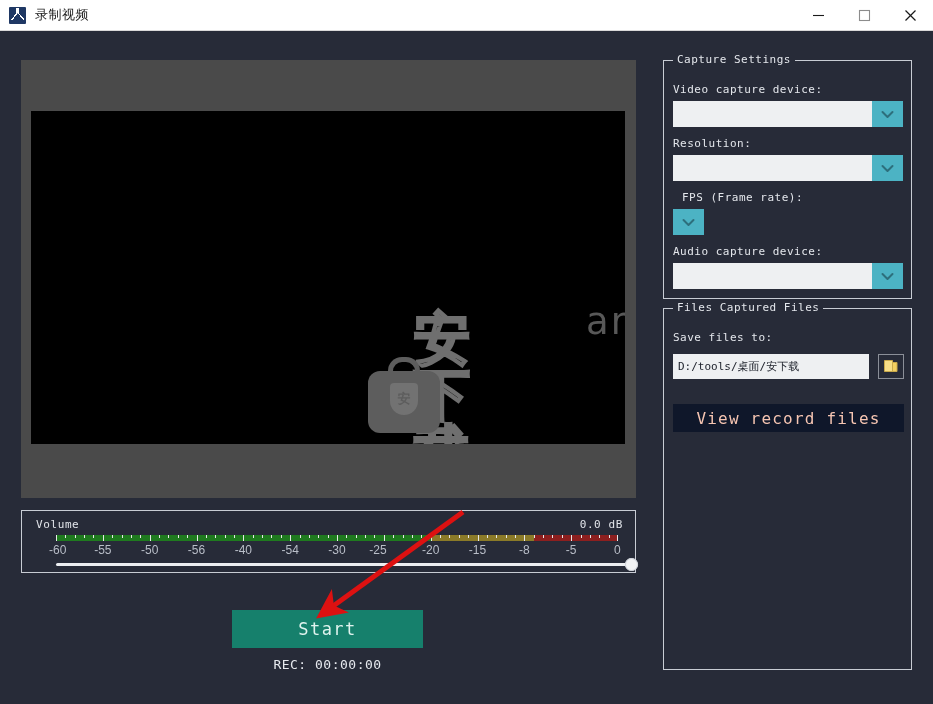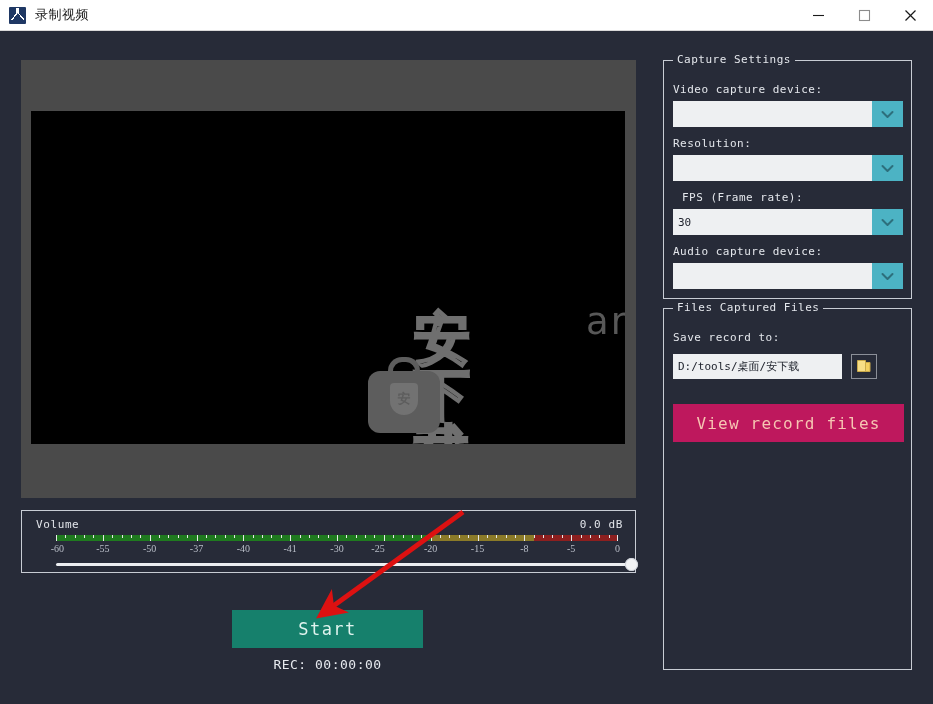--- a/index.html
+++ b/index.html
@@ -205,22 +205,22 @@
   }
   .meter .tick.major { height: 6px; }
   .scale-labels {
     position: absolute;
     left: 34px; top: 32px;
     width: 562px; height: 12px;
   }
   .scale-labels span {
     position: absolute;
     top: 0;
-    font-family: Liberation Serif, serif;
-    font-size: 10px;
+    font-family: Liberation Sans, sans-serif;
+    font-size: 12px;
     color: #b9bec8;
     transform: translateX(-50%);
     white-space: nowrap;
   }
   .vol-slider {
     position: absolute;
     left: 34px; top: 47px;
     width: 582px; height: 14px;
   }
   .vol-slider .track {
@@ -323,21 +323,21 @@
   .combo .arrow svg { display: block; }
 
   .path-row {
     position: absolute;
     left: 9px; top: 45px;
     width: 231px; height: 25px;
     display: flex;
     align-items: center;
   }
   .path-input {
-    width: 169px; height: 25px;
+    width: 196px; height: 25px;
     background: #eef0f2;
     border: none;
     outline: none;
     font-family: "DejaVu Sans Mono", "Liberation Mono", monospace;
     font-size: 11px;
     color: #20242e;
     padding: 0 5px;
     box-sizing: border-box;
   }
   .browse-btn {
@@ -349,22 +349,22 @@
     display: flex;
     align-items: center;
     justify-content: center;
     cursor: default;
     padding: 0;
   }
   .folder-ico { display: block; }
   .view-btn {
     position: absolute;
     left: 9px; top: 95px;
-    width: 231px; height: 38px;
-    background: #be185d;
+    width: 231px; height: 28px;
+    background: #0f172a;
     border: none;
     color: #f6c5b2;
     font-family: "DejaVu Sans Mono", "Liberation Mono", monospace;
     font-size: 16px;
     letter-spacing: 1.2px;
     cursor: default;
     padding: 0;
   }
 
   
@@ -492,23 +492,23 @@
           <div class="tick" style="left: 533.9px;"></div>
           <div class="tick" style="left: 543.267px;"></div>
           <div class="tick" style="left: 552.633px;"></div>
           <div class="tick major" style="left: 561px;"></div>
         </div>
       </div>
     <div class="scale-labels" id="scale">
         <span style="left: 0px; transform: translateX(-40%);">-60</span>
         <span style="left: 46.8333px;">-55</span>
         <span style="left: 93.6667px;">-50</span>
-        <span style="left: 140.5px;">-37</span>
+        <span style="left: 140.5px;">-56</span>
         <span style="left: 187.333px;">-40</span>
-        <span style="left: 234.167px;">-41</span>
+        <span style="left: 234.167px;">-54</span>
         <span style="left: 281px;">-30</span>
         <span style="left: 322px;">-25</span>
         <span style="left: 374.667px;">-20</span>
         <span style="left: 421.5px;">-15</span>
         <span style="left: 468.333px;">-8</span>
         <span style="left: 515.167px;">-5</span>
         <span style="left: 562px; transform: translateX(-60%);">0</span>
       </div>
     <div class="vol-slider">
       <div class="track"></div>
@@ -537,21 +537,20 @@
       <input class="field" type="text" readonly="" value="" style="">
       <span class="arrow">
         <svg width="13" height="9" viewBox="0 0 13 9">
             <path d="M1.5 2 L6.5 7 L11.5 2" fill="none" stroke="#2d6f7c" stroke-width="2" stroke-linecap="round" stroke-linejoin="round"></path>
           </svg>
       </span>
     </div>
 
     <div class="field-label" style="left:9px; top:130px;margin-left:9px;">FPS (Frame rate):</div>
     <div class="combo" style="top:148px;">
-      <input class="field" type="text" readonly="" value="30" style="">
       <span class="arrow">
         <svg width="13" height="9" viewBox="0 0 13 9">
             <path d="M1.5 2 L6.5 7 L11.5 2" fill="none" stroke="#2d6f7c" stroke-width="2" stroke-linecap="round" stroke-linejoin="round"></path>
           </svg>
       </span>
     </div>
 
     <div class="field-label" style="left:9px; top:184px;">Audio capture device:</div>
     <div class="combo" style="top:202px;">
       <input class="field" type="text" readonly="" value="" style="">
@@ -559,21 +558,21 @@
         <svg width="13" height="9" viewBox="0 0 13 9">
             <path d="M1.5 2 L6.5 7 L11.5 2" fill="none" stroke="#2d6f7c" stroke-width="2" stroke-linecap="round" stroke-linejoin="round"></path>
           </svg>
       </span>
     </div>
   </div>
 
   <div class="groupbox" id="saving-files">
     <div class="group-legend">Files Captured Files</div>
 
-    <div class="field-label" style="left:9px; top:22px;">Save record to:</div>
+    <div class="field-label" style="left:9px; top:22px;">Save files to:</div>
 
     <div class="path-row">
       <input class="path-input" type="text" value="D:/tools/桌面/安下载" style="">
       <button class="browse-btn">
         <svg class="folder-ico" width="16" height="15" viewBox="0 0 16 15">
           <path d="M1.5 1.5 h8 v11 h-8 z" fill="#f7de86" stroke="#c9a94a" stroke-width="1"></path>
           <path d="M9.5 3.5 h4.5 v9 h-4.5 z" fill="#f3d061" stroke="#c9a94a" stroke-width="1"></path>
         </svg>
       </button>
     </div>

